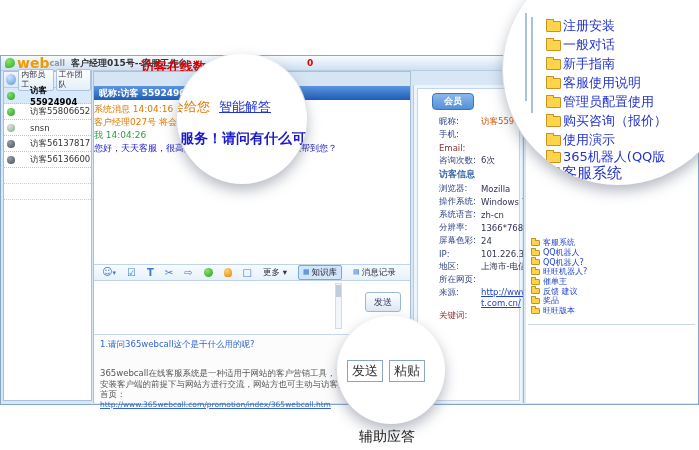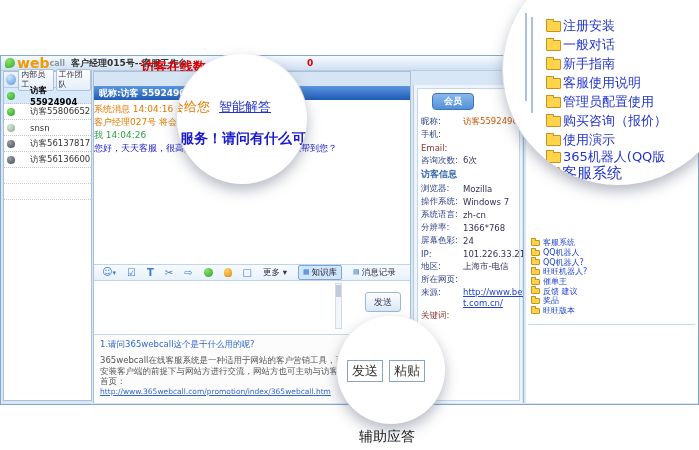--- a/index.html
+++ b/index.html
@@ -70,34 +70,34 @@
   .hist-btn{display:flex;align-items:center;gap:2px;font-size:8.5px;color:#334}
   .input-area{position:absolute;left:0;top:209px;width:100%;height:51px;background:#fff}
   .scrollbar{position:absolute;left:241px;top:2px;width:7px;height:46px;
              background:#f2f6fa;border:1px solid #d0dce8;box-sizing:border-box}
   .thumb{width:5px;height:12px;background:#c0ccd8;margin:1px auto 0}
   .send-btn{position:absolute;left:271px;top:11px;width:34px;height:18px;
             background:linear-gradient(#fdfeff,#dce8f4);border:1px solid #9ab8d8;
             border-radius:3px;font-size:9px;color:#336;text-align:center;line-height:18px}
   .qa{position:absolute;left:0;top:262px;width:100%;height:69px;background:#fcfcfc;
       border-top:1px solid #c8d8ea;padding:4px 6px;box-sizing:border-box}
-  .qa-q{font-size:8.5px;color:#3366cc;margin-bottom:4px;white-space:nowrap;overflow:hidden}
+  .qa-q{font-size:8.5px;color:#3366cc;margin-bottom:17px;white-space:nowrap;overflow:hidden}
   .qa-b{font-size:8.5px;color:#555;line-height:10.5px;white-space:nowrap;overflow:hidden}
   .qa-url{font-size:7.5px;color:#3366cc;text-decoration:underline;white-space:nowrap;overflow:hidden}
 
   
   .member{position:absolute;left:412px;top:29px;width:109px;height:318px;
           background:#edf4fb;border-left:1px solid #b8cce0;box-sizing:border-box}
   .member-inner{position:absolute;left:3px;top:3px;right:2px;bottom:2px;
                 background:#fff;border:1px solid #c4d6e8}
   .member-tab{position:absolute;left:18px;top:8px;width:40px;height:15px;
               background:linear-gradient(#8ab8ea,#5590d8);border:1px solid #3a76c0;
               border-radius:4px;color:#fff;font-size:9px;font-weight:bold;
               text-align:center;line-height:15px}
-  .m-rows{position:absolute;left:7px;top:30px;right:2px}
+  .m-rows{position:absolute;left:25px;top:30px;right:2px}
   .m-row{height:13px;display:flex;align-items:center;font-size:8.5px}
   .m-label{width:42px;color:#334488;flex:0 0 auto}
   .m-label.maroon{color:#8a3333}
   .m-val{color:#333355;white-space:nowrap}
   .m-val.orange{color:#cc5200}
   .m-section{height:15px;font-size:9px;font-weight:bold;color:#3366aa;
              display:flex;align-items:center}
   .m-src{display:flex;font-size:8.5px;margin-top:1px}
   .m-link{color:#2244cc;text-decoration:underline;line-height:11px;font-size:8.5px}
 

